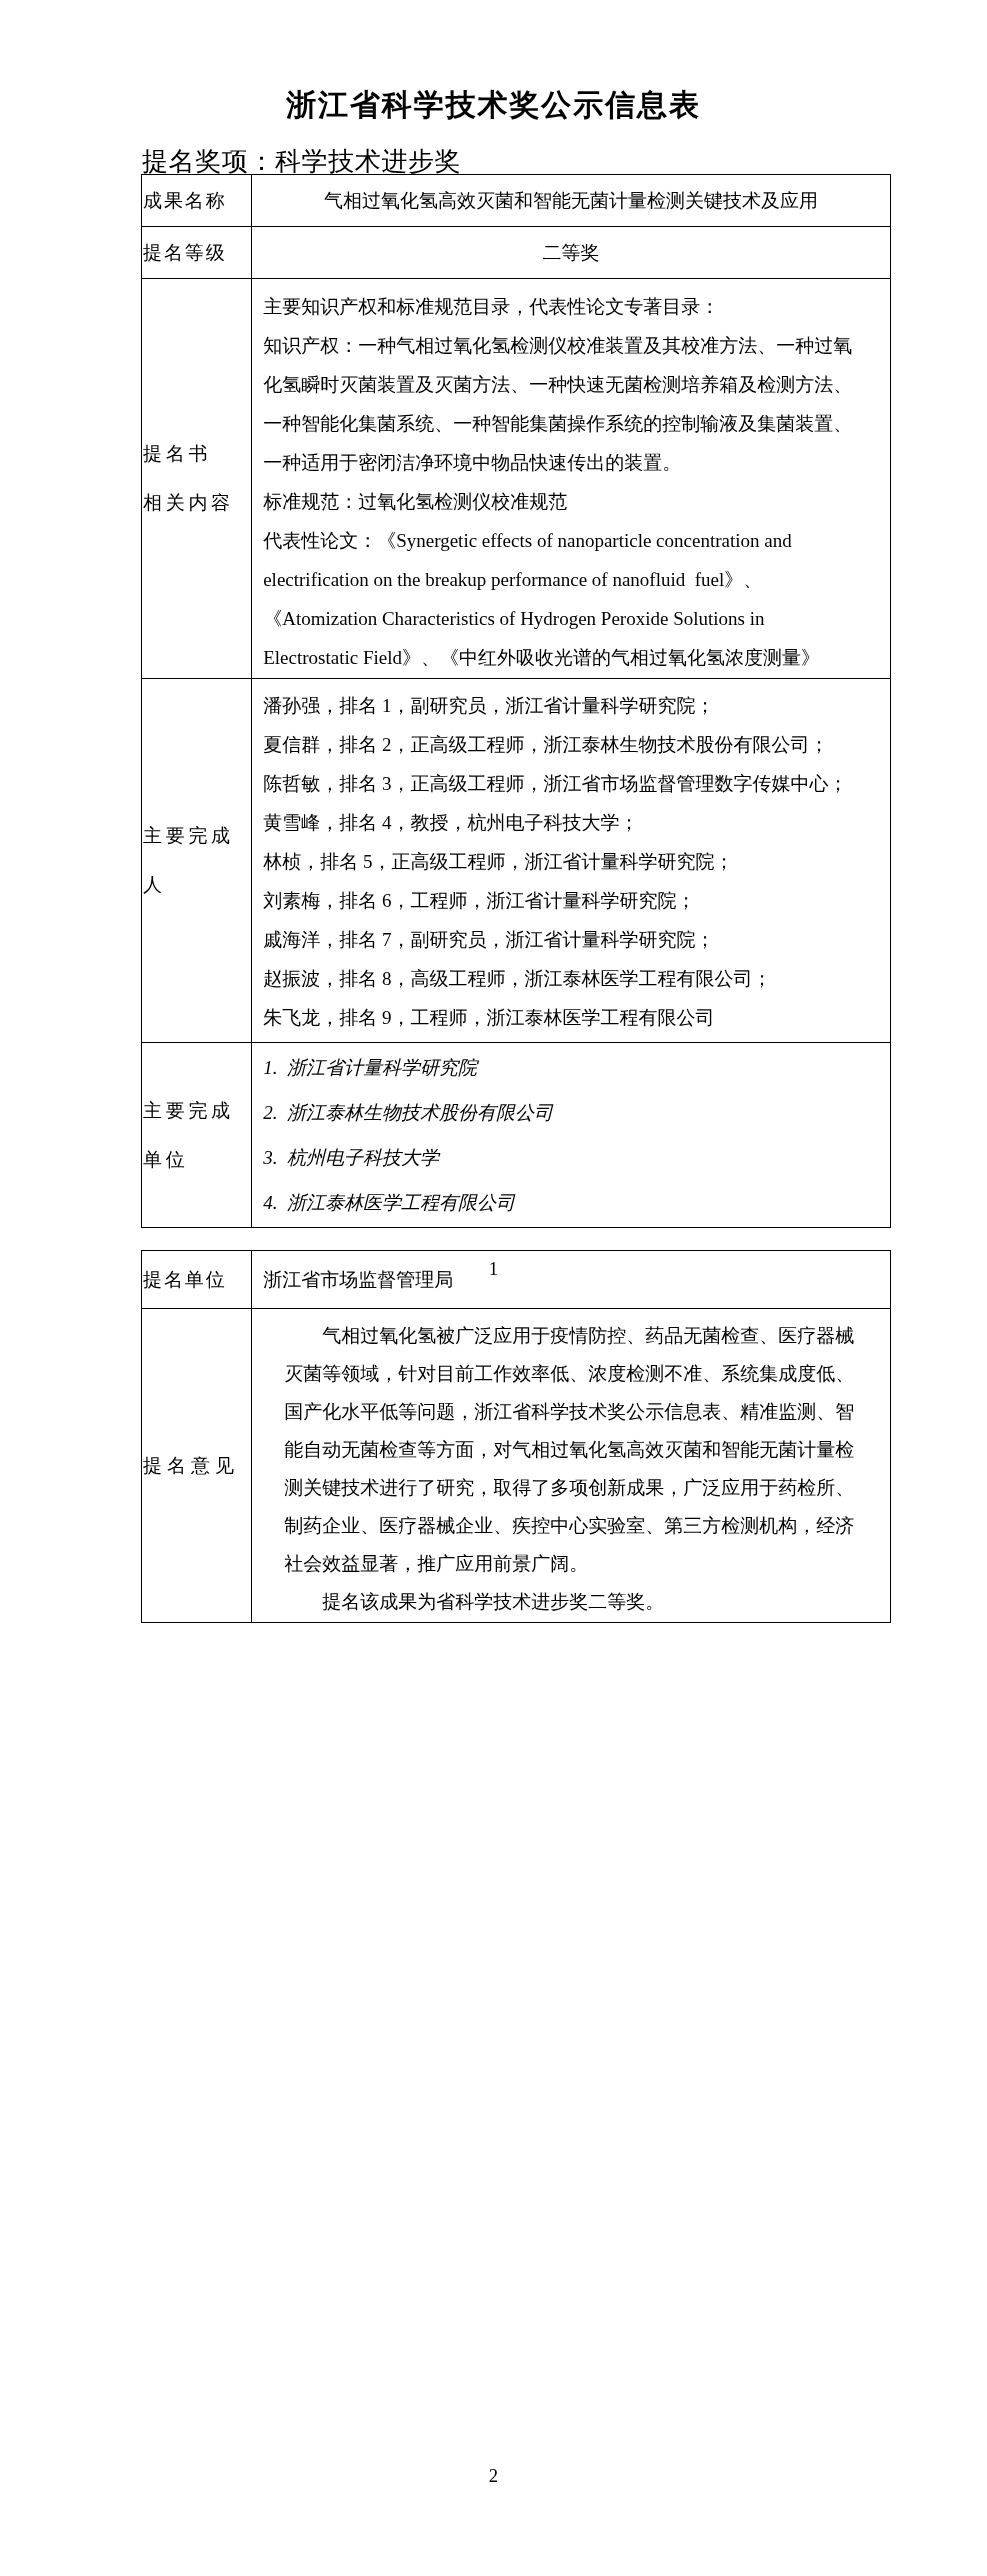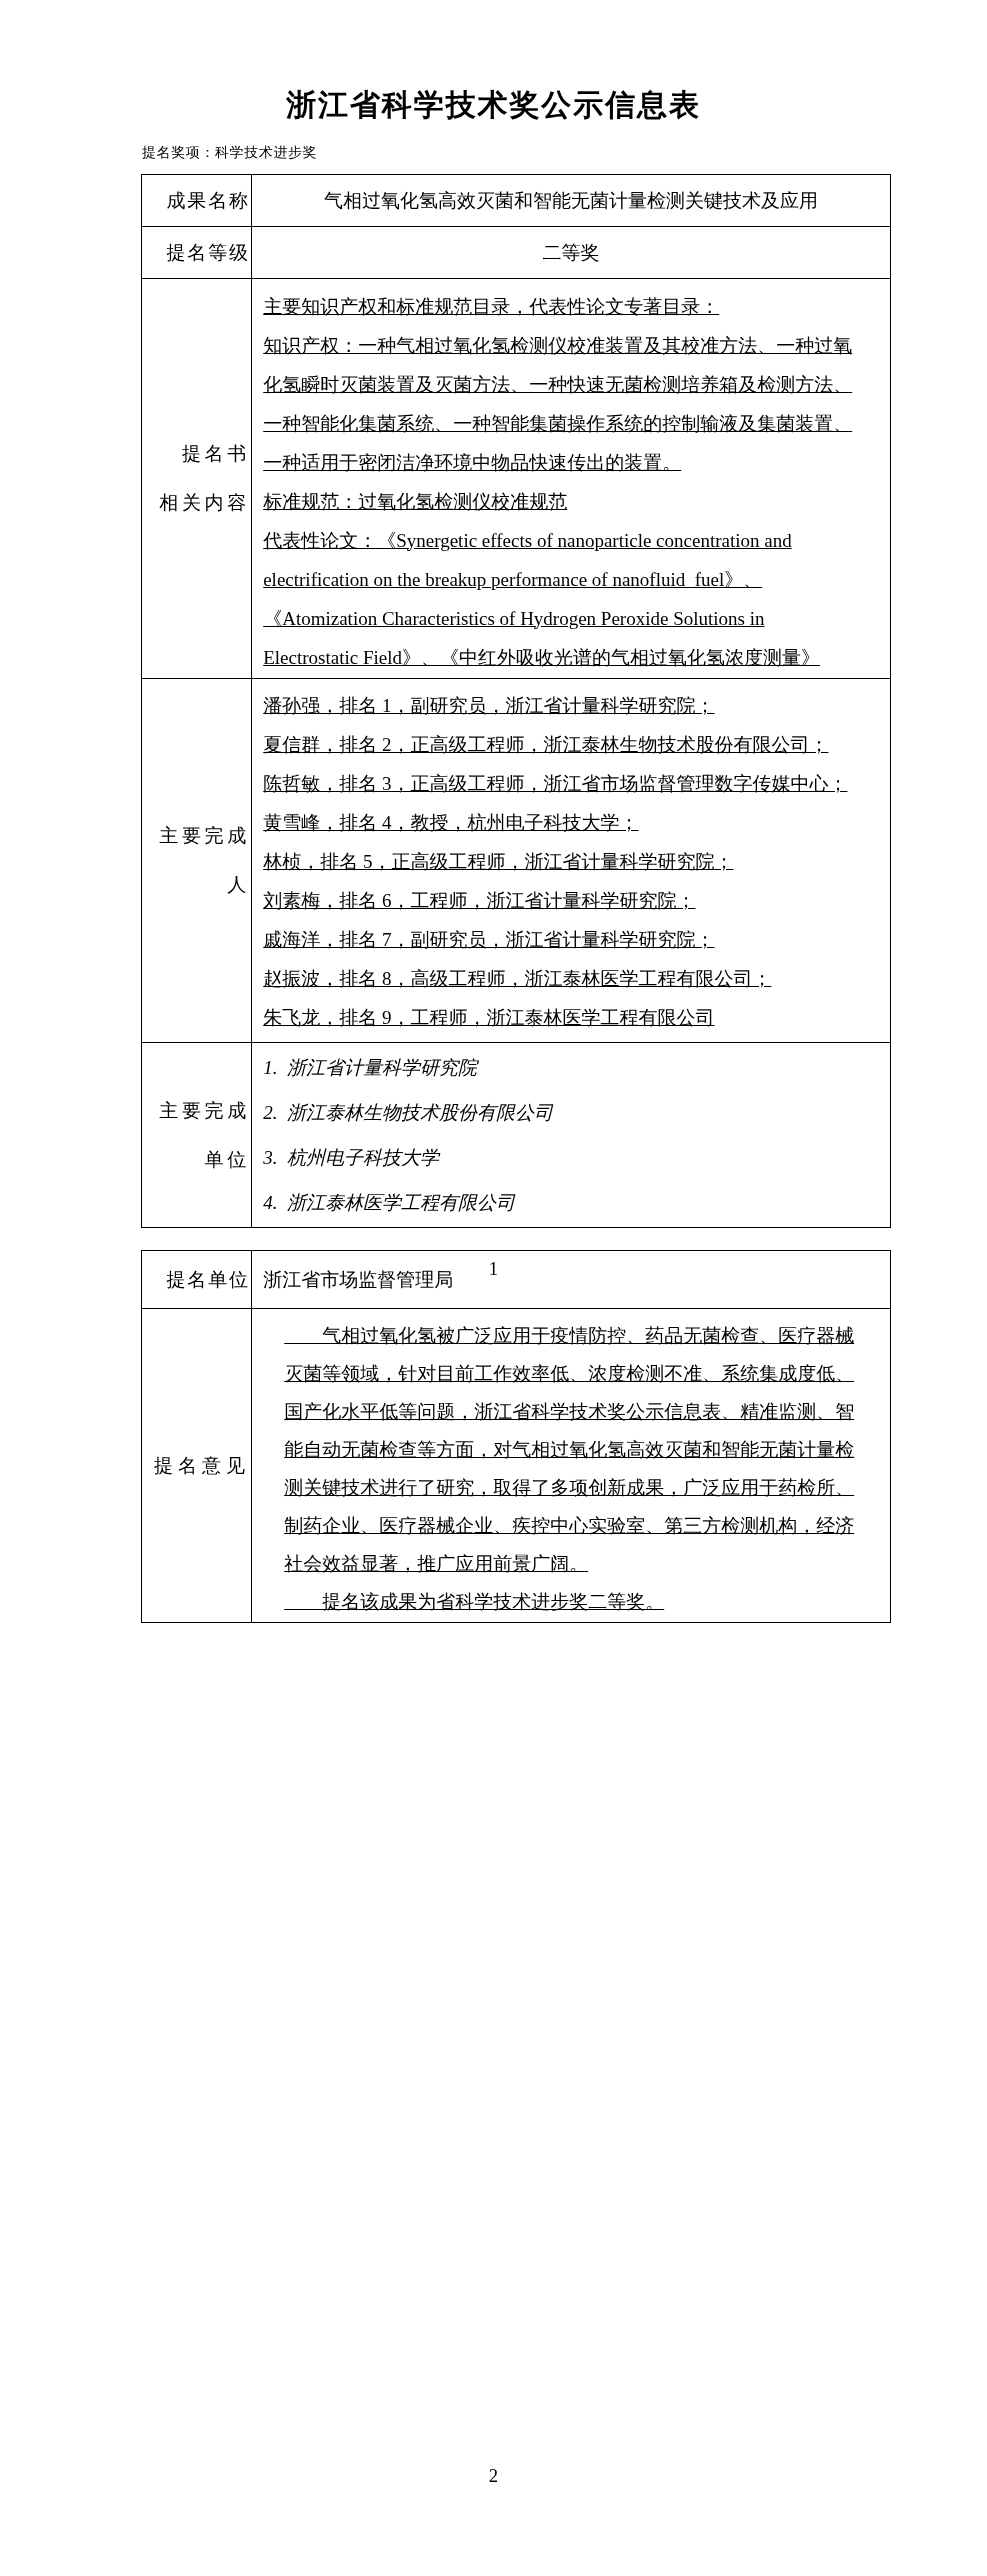--- a/index.html
+++ b/index.html
@@ -22,61 +22,60 @@
     width: 100%;
     text-align: center;
     font-size: 30px;
     font-weight: bold;
     letter-spacing: 1.9px;
   }
   .award-line {
     position: absolute;
     top: 144px;
     left: 142px;
-    font-size: 14px;
+    font-size: 26px;
     letter-spacing: 0.6px;
   }
   table.info {
     position: absolute;
     left: 141px;
     width: 750px;
     border-collapse: collapse;
     table-layout: fixed;
     border: 1.9px solid #000;
   }
   table.t1 { top: 174px; }
   table.t2 { top: 1250px; border-radius: 11px; }
   table.info td {
     border: 1.2px solid #000;
     font-size: 19px;
     overflow: hidden;
   }
   td.lbl {
     width: 107px;
-    text-align: right;
+    text-align: left;
     vertical-align: middle;
     letter-spacing: 1.9px;
     line-height: 49px;
   }
   td.lbl .lbl-line { letter-spacing: 3.7px; }
   td.lbl.wide-space { letter-spacing: 5px; }
   td.val {
     padding-left: 11.2px;
     padding-right: 7.5px;
     vertical-align: middle;
   }
   td.val.center {
     text-align: center;
     padding-left: 0;
     padding-right: 0;
   }
   td.val.top {
     vertical-align: top;
     padding-top: 7.5px;
-    text-decoration: underline;
   }
   .line {
     line-height: 39px;
     white-space: pre;
   }
   .t2 .line { line-height: 38px; margin-left: 21px; }
   .unit-line { line-height: 45px; white-space: pre; font-style: italic; }
   tr.r-small  { height: 50px; }
   tr.r-book   { height: 396px; }
   tr.r-people { height: 364px; }

